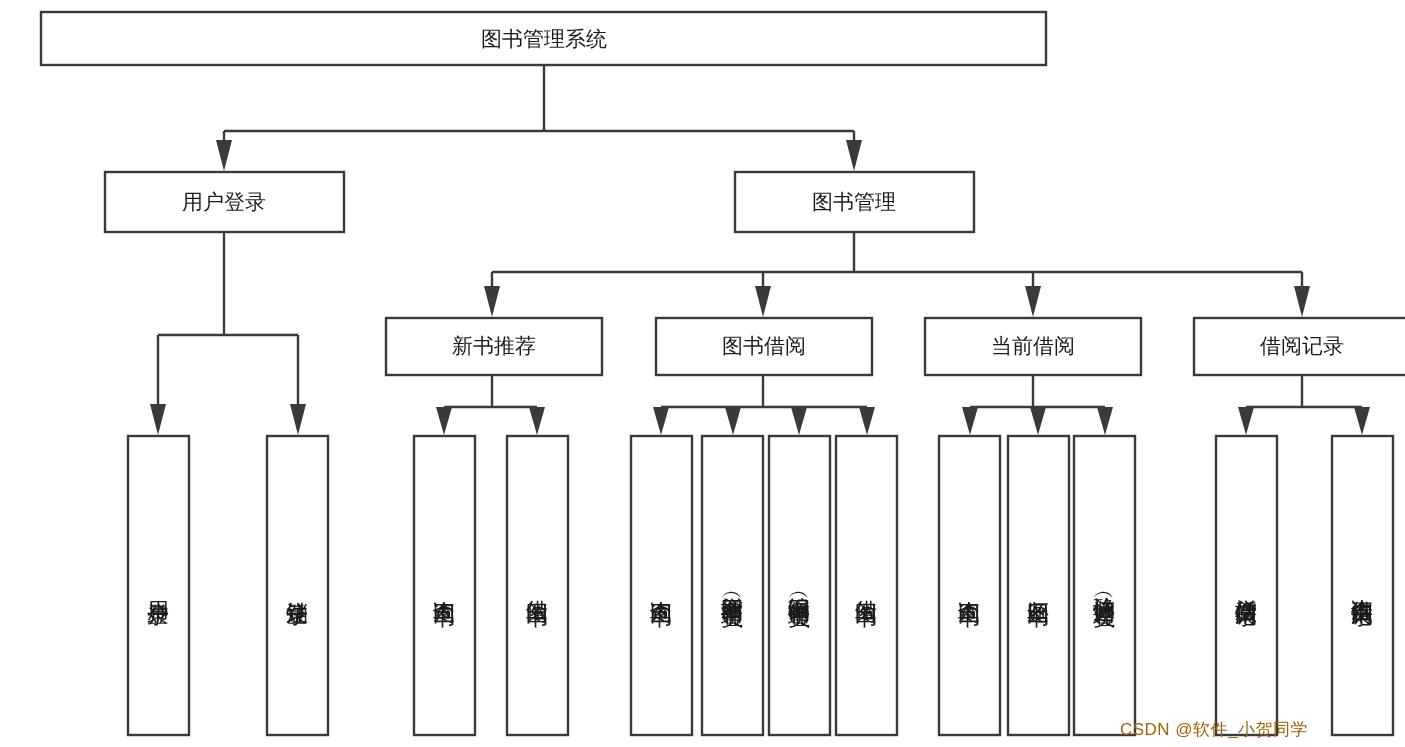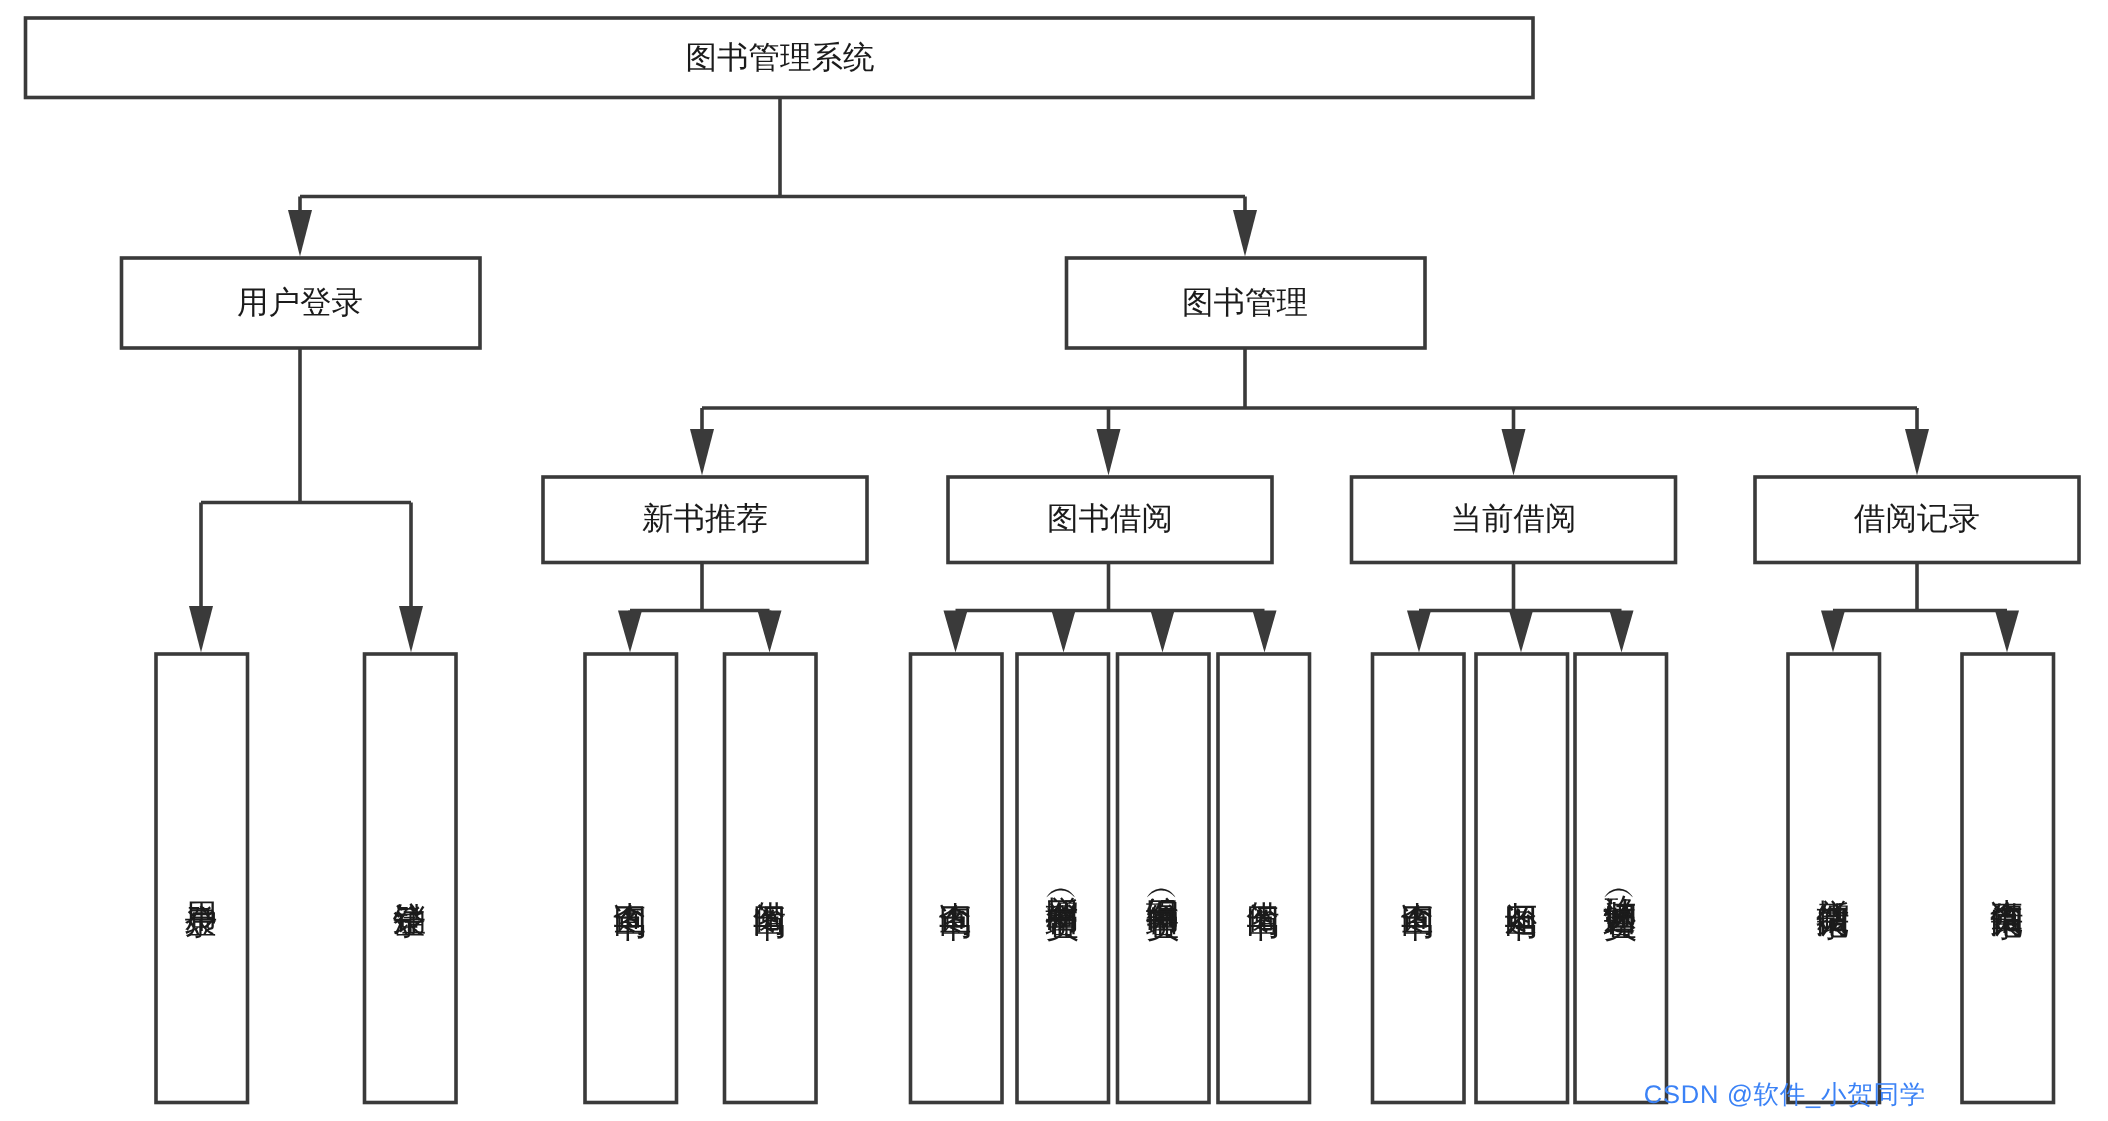--- a/index.html
+++ b/index.html
@@ -11,20 +11,21 @@
     width: 1405px;
     height: 747px;
     font-family: "Liberation Sans", "DejaVu Sans", sans-serif;
     overflow: hidden;
   }
   #diagram-root {
     position: relative;
     width: 1292px;
     height: 747px;
     background: #ffffff;
+    margin-left: 24px;
   }
   svg.diagram-canvas {
     position: absolute;
     top: 0;
     left: 0;
     width: 1405px;
     height: 747px;
   }
   .node-box {
     fill: #ffffff;
@@ -48,21 +49,21 @@
   .arrow-head {
     fill: #3a3a3a;
     stroke: none;
   }
   .watermark {
     position: absolute;
     right: 8px;
     bottom: 6px;
     font-family: "Liberation Sans", "DejaVu Sans", sans-serif;
     font-size: 17px;
-    color: #3b82f6;
+    color: #a16207;
     white-space: nowrap;
     letter-spacing: 0.5px;
     user-select: none;
   }
 </style>
 </head>
 <body>
 
 <div id="diagram-root">
 

